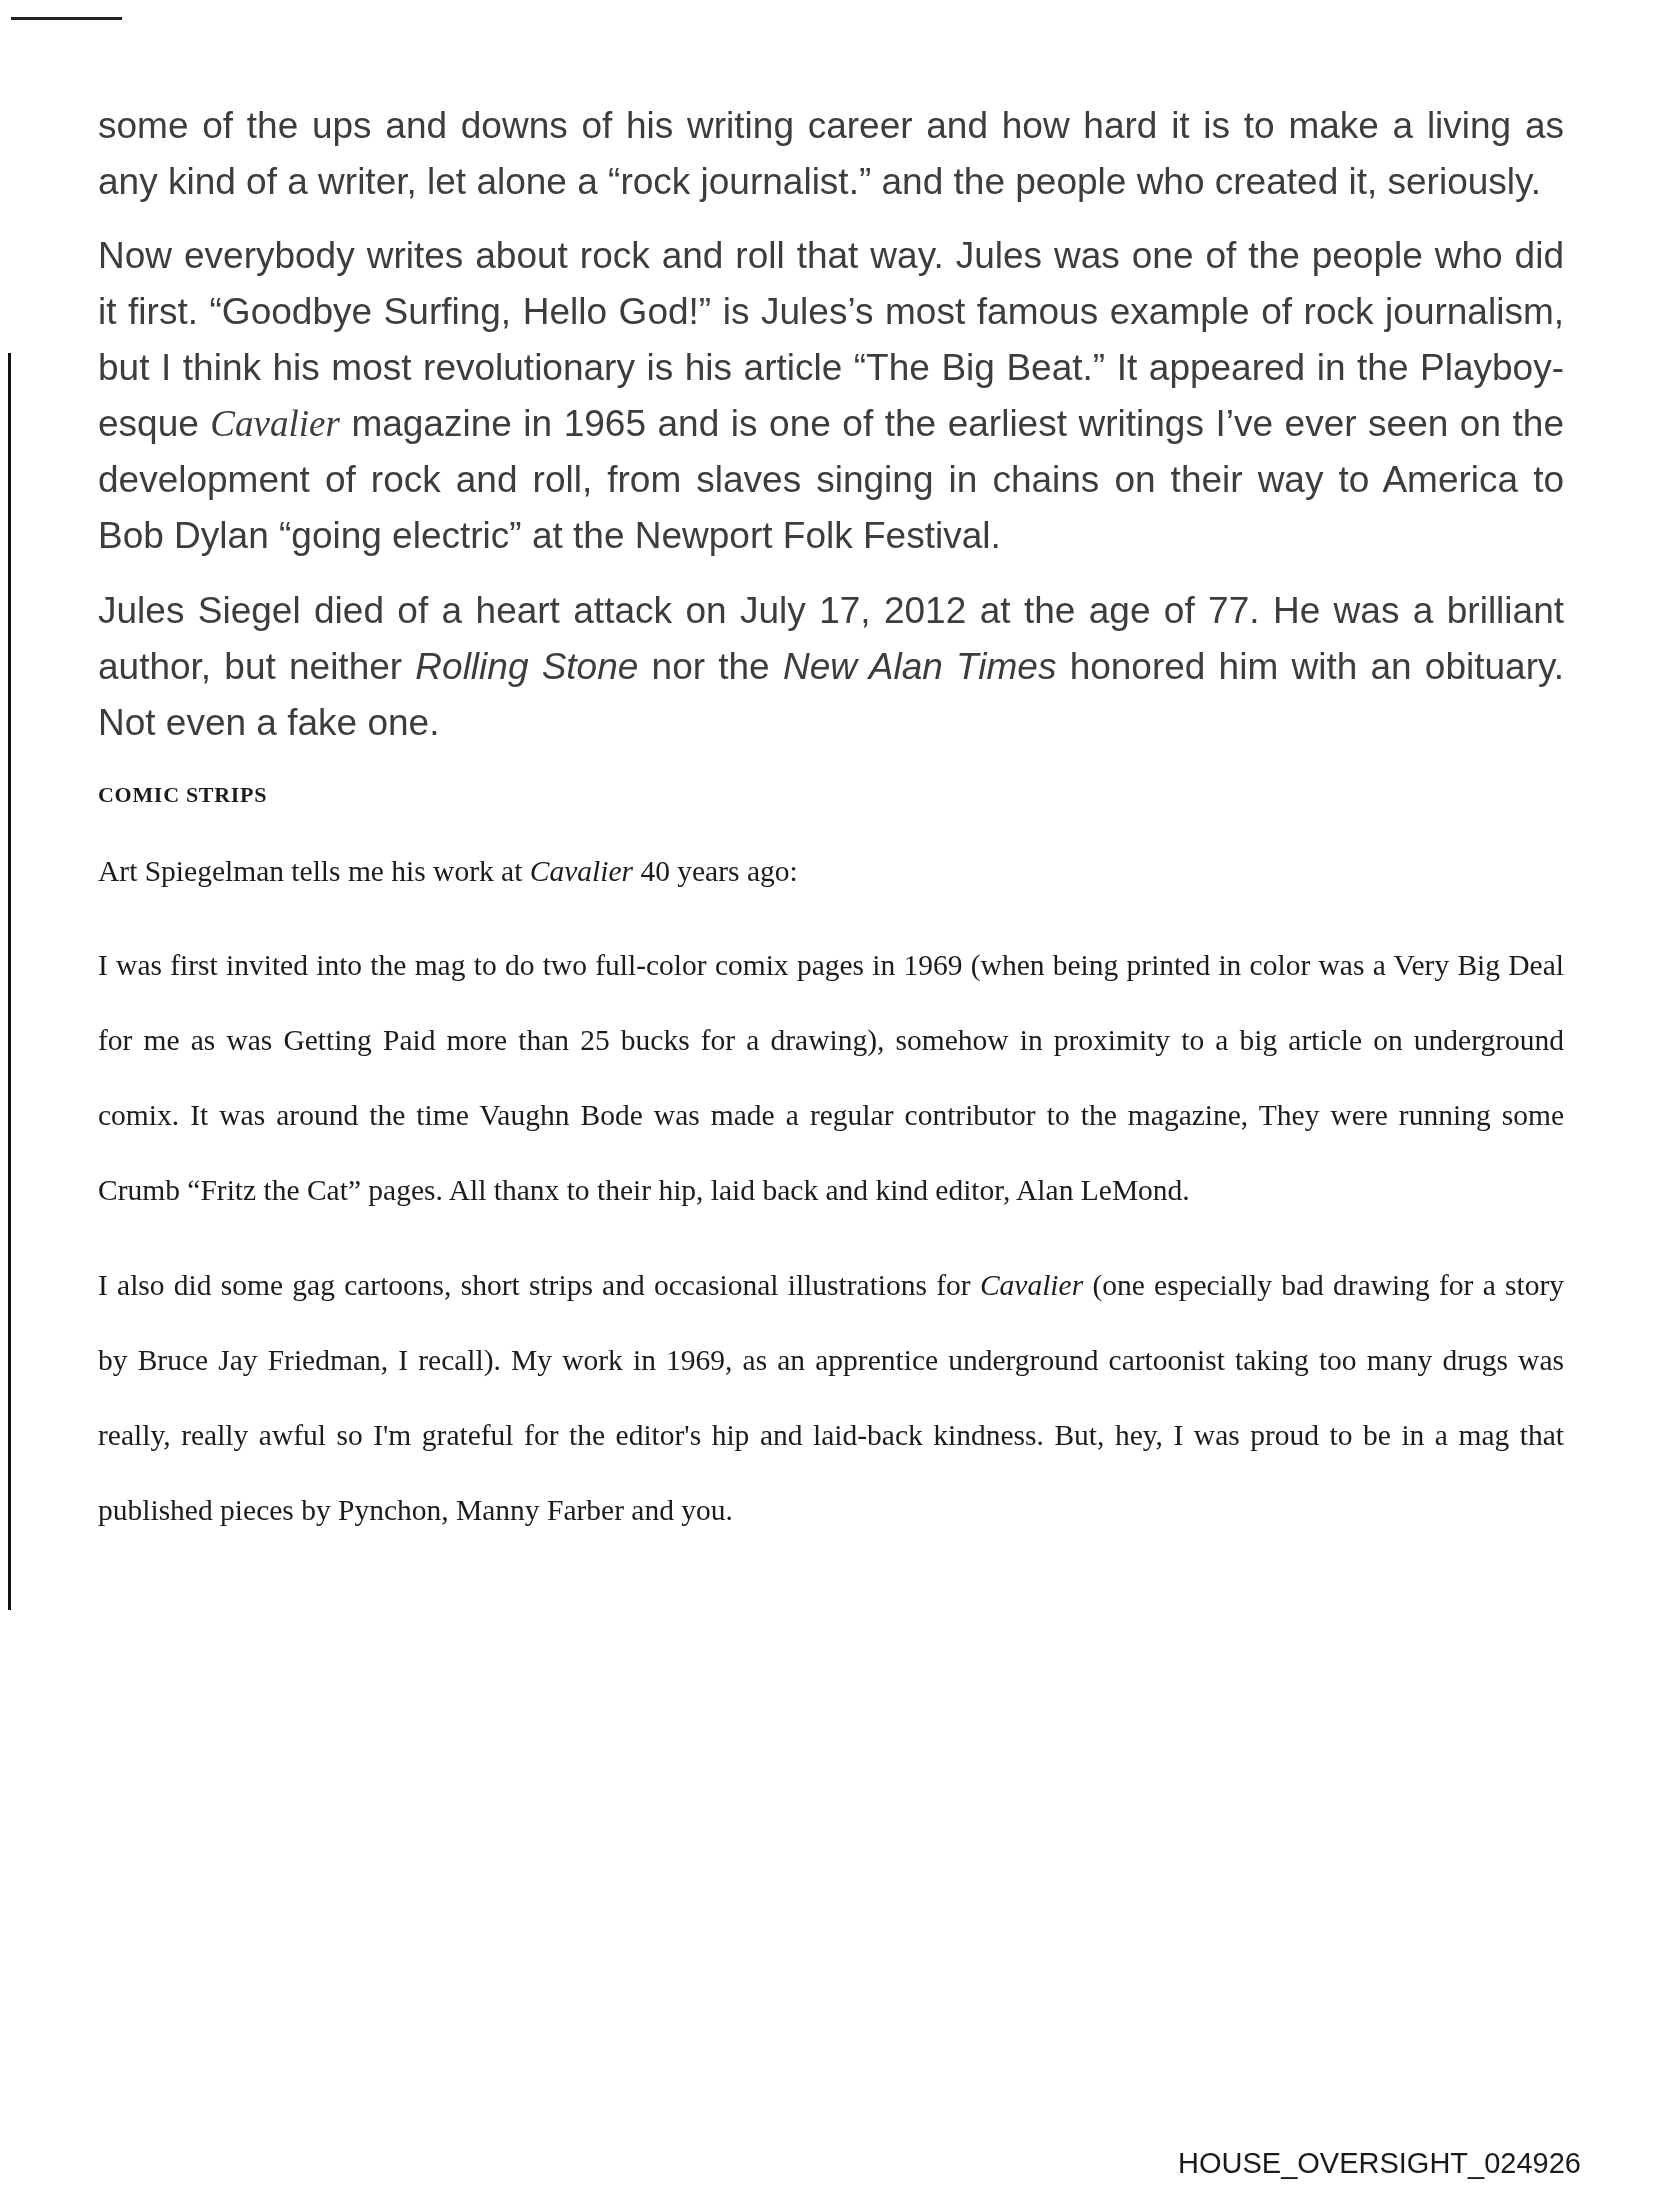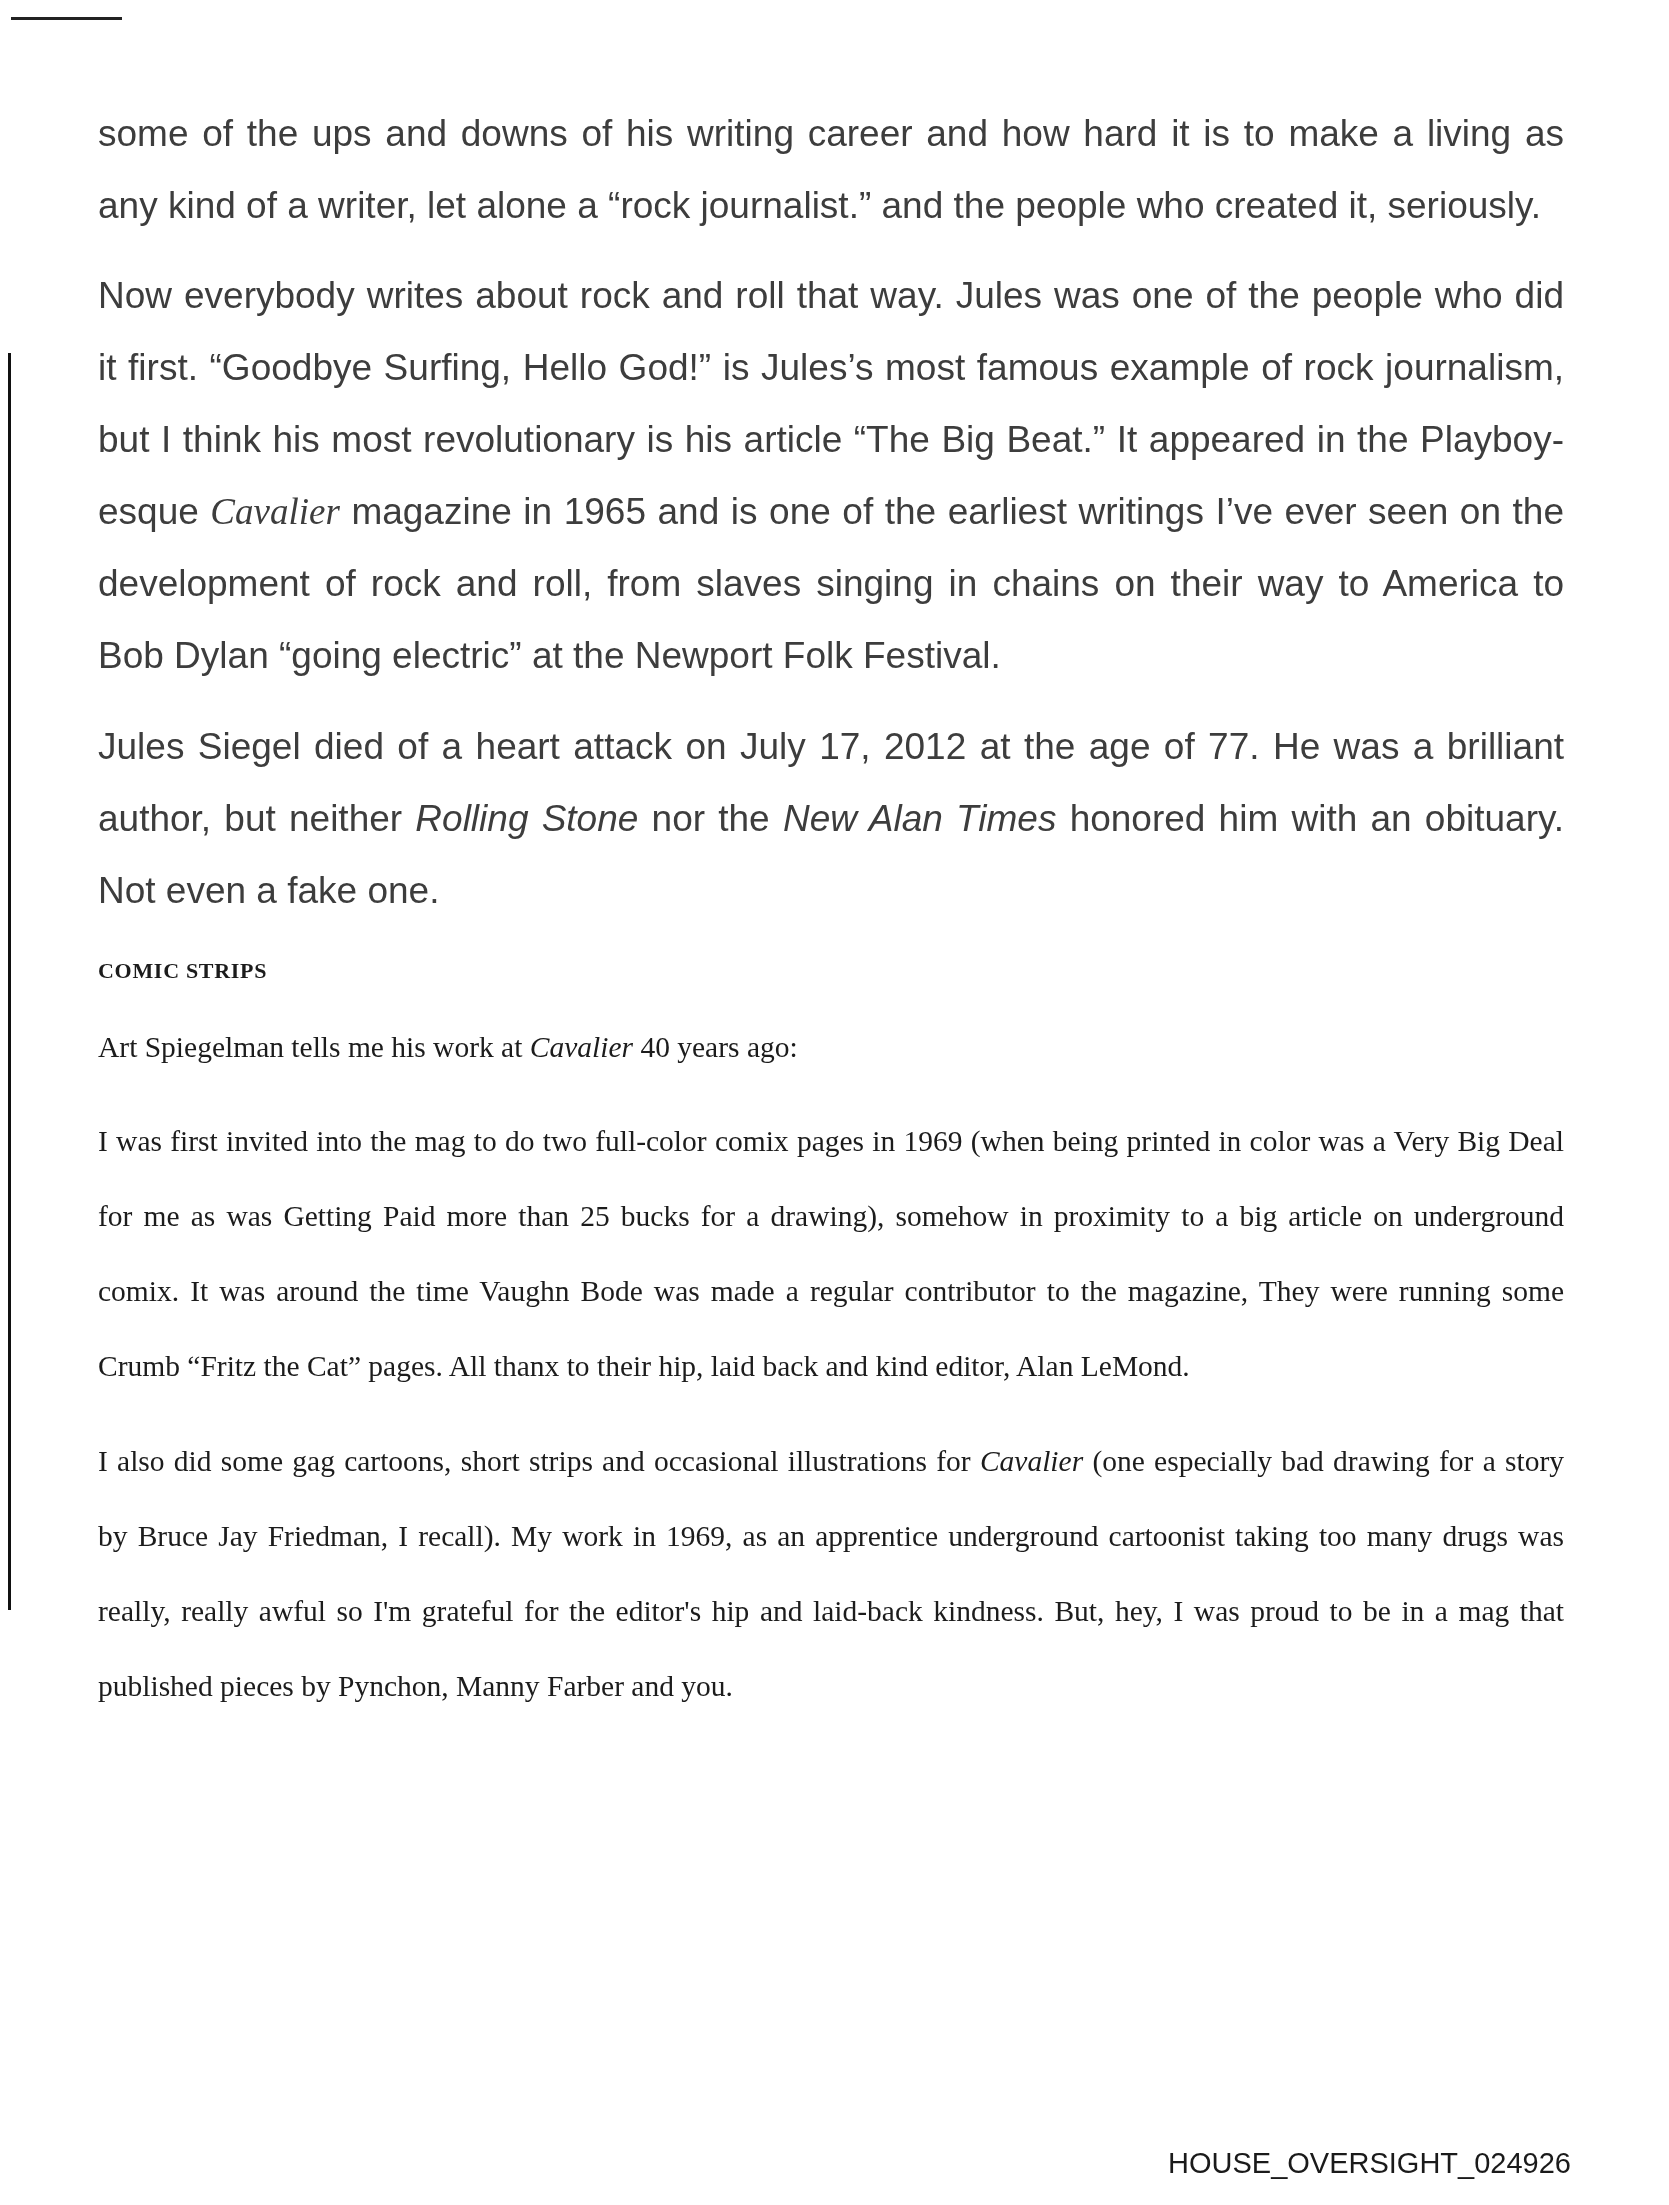--- a/index.html
+++ b/index.html
@@ -35,21 +35,21 @@
     top: 17px;
     width: 111px;
     height: 2.6px;
     background: #222222;
   }
 
   
   .p-sans {
     font-family: "Liberation Sans", sans-serif;
     font-size: 37px;
-    line-height: 72px;
+    line-height: 56px;
     text-align: justify;
     color: #3d3d3d;
     margin: 0 0 18.3px 0;
   }
   .it-sans {
     font-style: italic;
     font-family: Liberation Sans, sans-serif;
   }
   .it-serif {
     font-style: italic;
@@ -72,21 +72,21 @@
     text-align: justify;
     color: #1c1c1c;
     margin: 0 0 19.6px 0;
   }
   .p-serif .it {
     font-style: italic;
   }
 
   .footer-id {
     position: absolute;
-    right: 98px;
+    right: 88px;
     bottom: 25px;
     font-family: "Liberation Sans", sans-serif;
     font-size: 29px;
     color: #1a1a1a;
   }
 </style>
 </head>
 <body>
 
 <div class="page">

